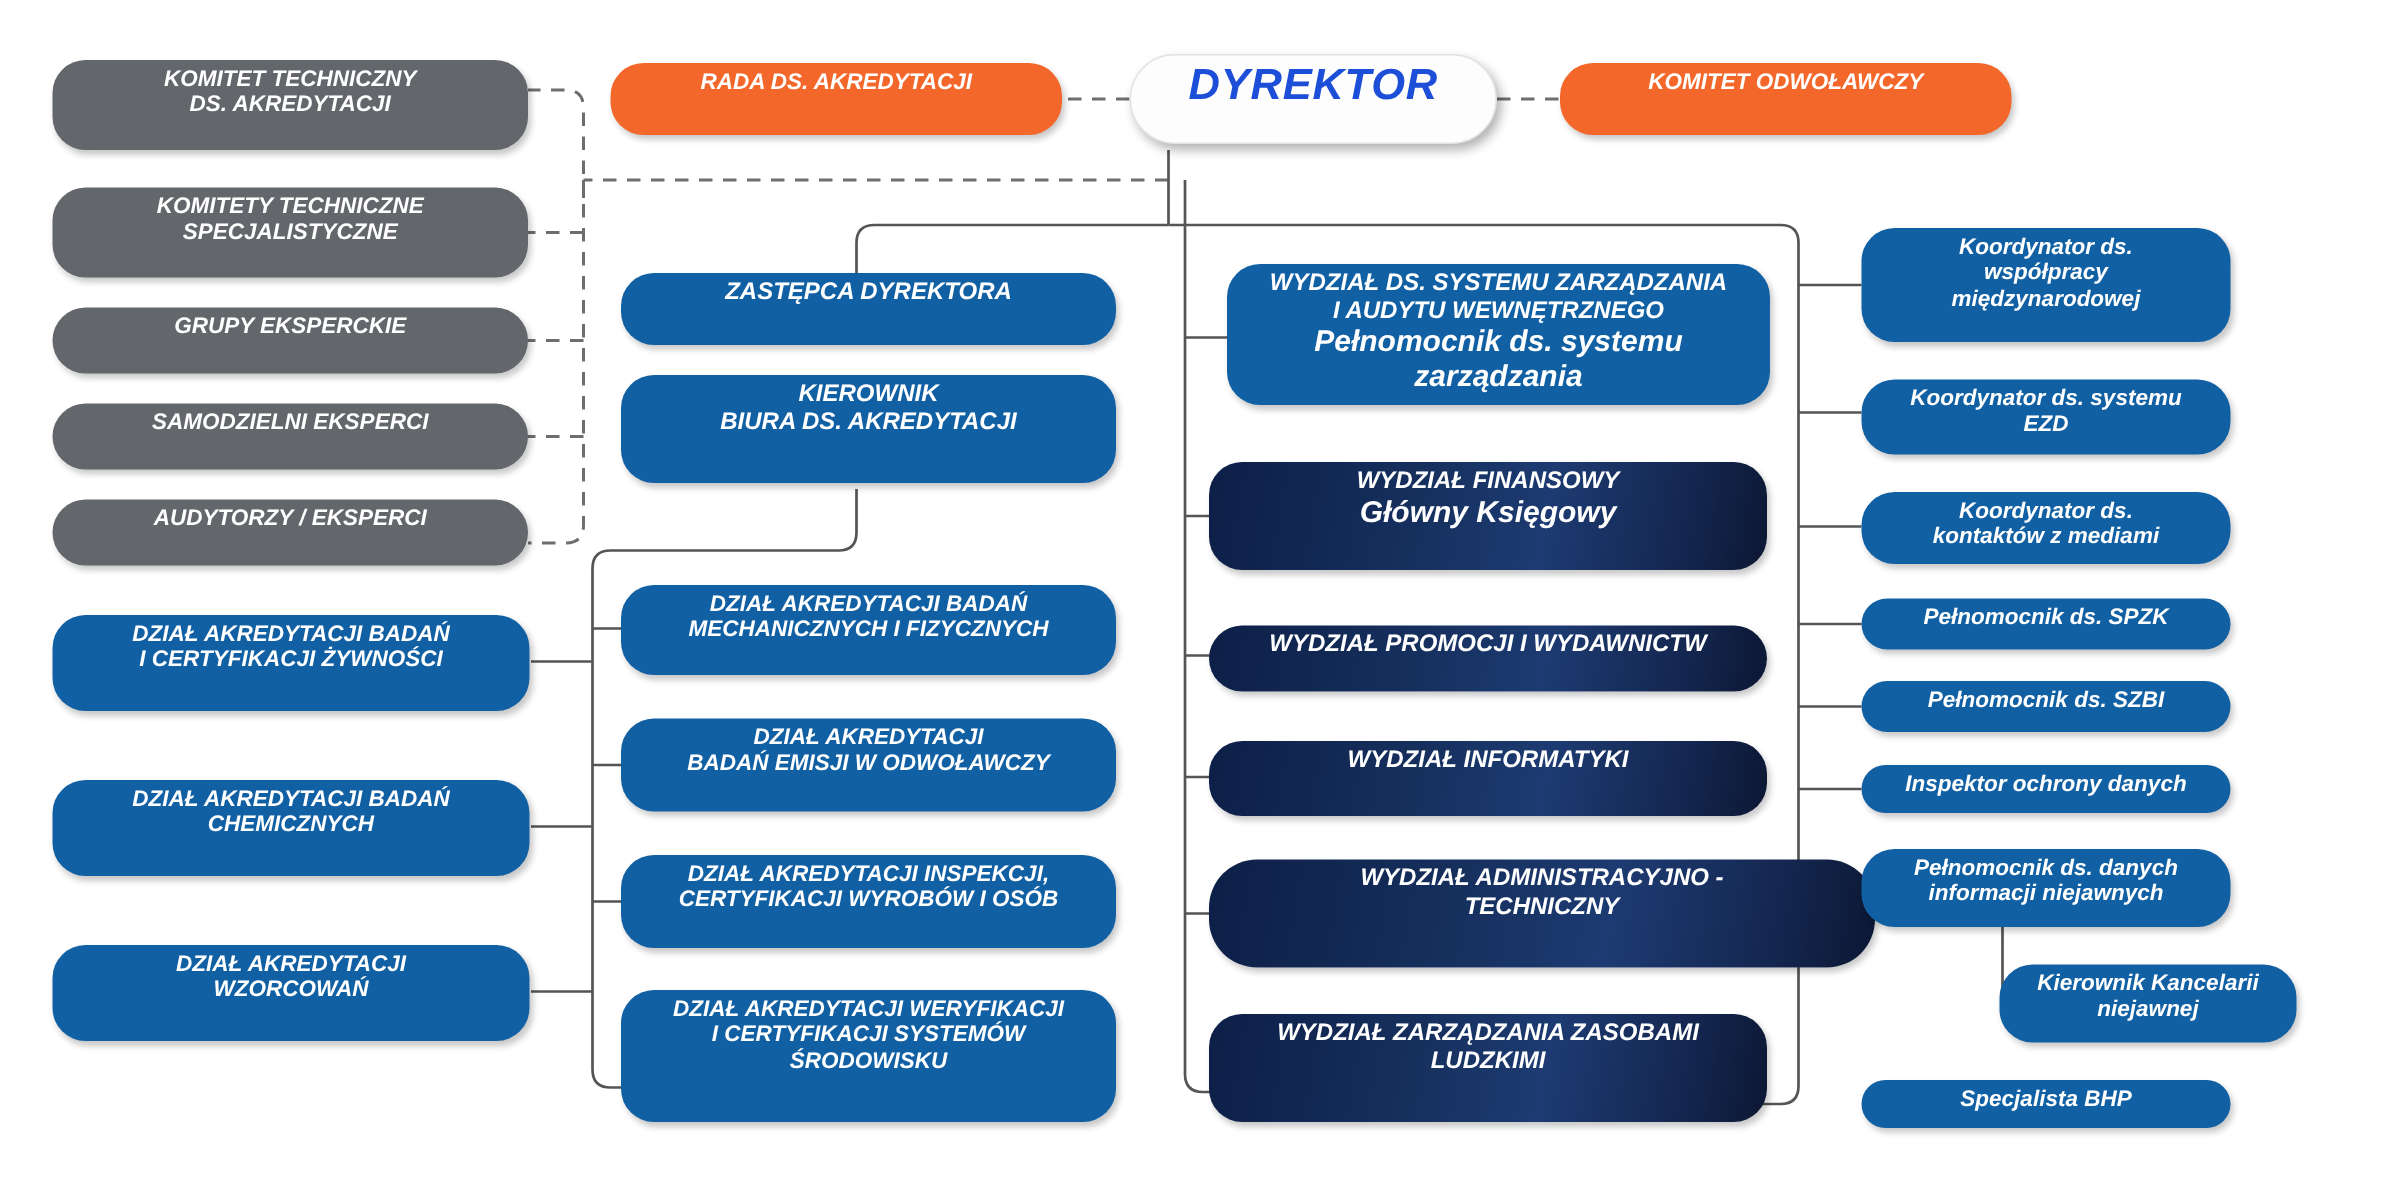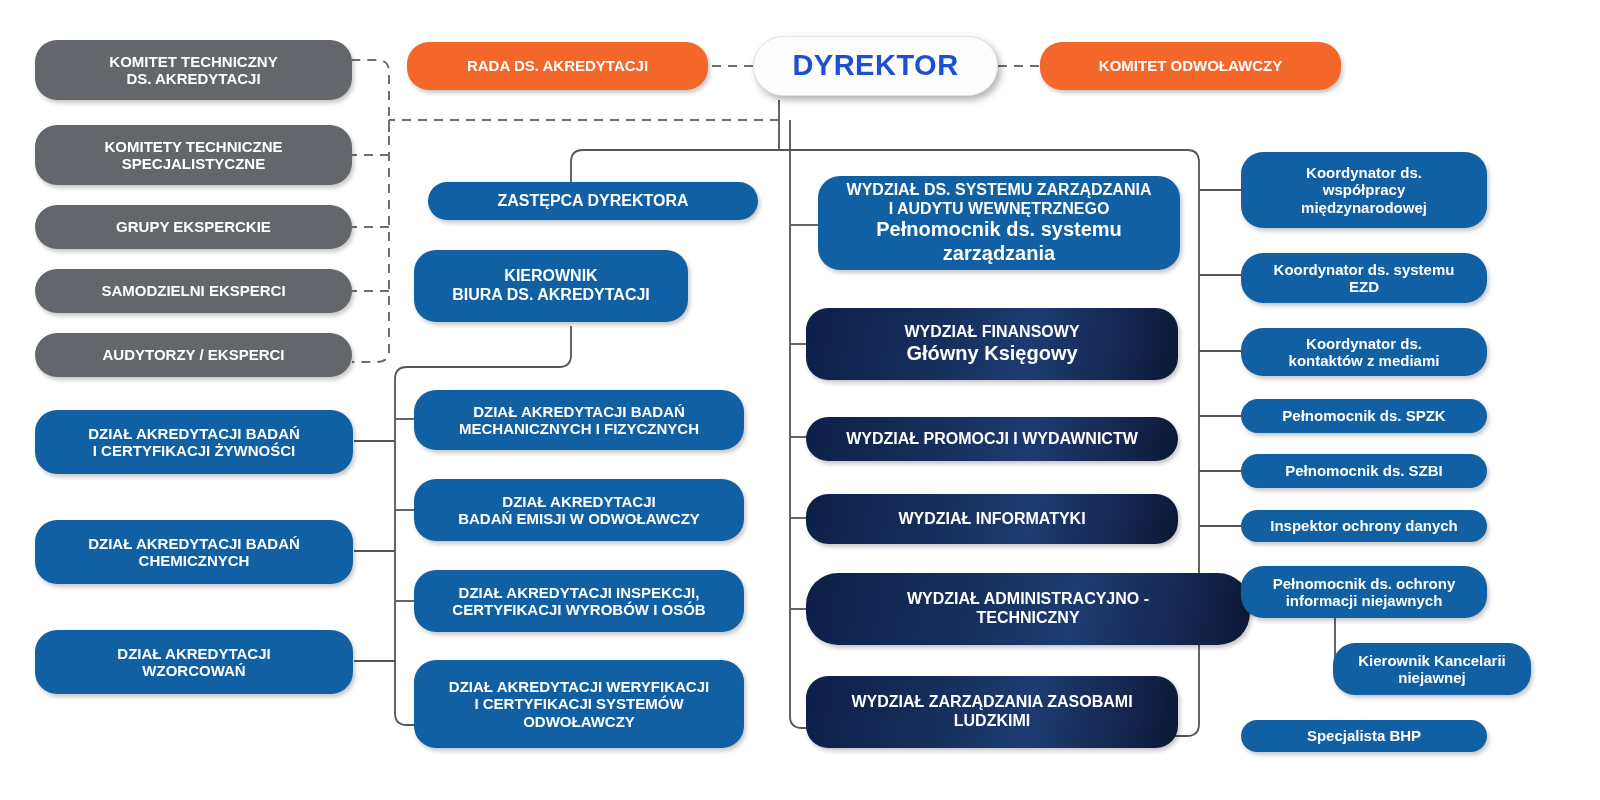--- a/index.html
+++ b/index.html
@@ -17,28 +17,28 @@
   .svg-layer{
     position:absolute;
     left:0; top:0;
     width:1600px; height:800px;
     pointer-events:none;
   }
   .node{
     position:absolute;
     box-sizing:border-box;
     display:flex;
-    align-items:center;
     justify-content:center;
     text-align:center;
     border-radius:22px;
     color:#ffffff;
     line-height:1.16;
     padding:4px 8px;
     box-shadow:2px 3px 4px rgba(0,0,0,0.22);
+    font-style:italic;
   }
   .node .lbl{display:block;width:100%;}
   .node .sub{display:block;width:100%;font-weight:bold;}
 
   
   .grey{background:#63666a;font-weight:bold;}
   .orange{background:#f4672a;font-weight:bold;}
   .blue{background:#1160a4;font-weight:bold;}
   .navy{
     background:linear-gradient(100deg,#0d1f47 0%,#16305e 38%,#1d3b72 60%,#14264f 85%,#0c1733 100%);
@@ -144,25 +144,25 @@
   </div>
 
   <div class="node white-box f28" style="left:753px; top:36px; width:245px; height:60px; border-radius:30px;">
     <span class="lbl">DYREKTOR</span>
   </div>
 
   <div class="node orange f15" style="left:1040px; top:42px; width:301px; height:48px;">
     <span class="lbl">KOMITET  ODWOŁAWCZY</span>
   </div>
 
-  <div class="node blue f16" style="left:428px; top:182px; width:330px; height:38px;">
+  <div class="node blue f16" style="left:414px; top:182px; width:330px; height:48px;">
     <span class="lbl">ZASTĘPCA DYREKTORA</span>
   </div>
 
-  <div class="node blue f16" style="left:414px; top:250px; width:274px; height:72px;">
+  <div class="node blue f16" style="left:414px; top:250px; width:330px; height:72px;">
     <span>
       <span class="lbl">KIEROWNIK</span>
       <span class="lbl">BIURA DS. AKREDYTACJI</span>
     </span>
   </div>
 
   <div class="node blue f15" style="left:35px; top:410px; width:318px; height:64px;">
     <span>
       <span class="lbl">DZIAŁ AKREDYTACJI BADAŃ</span>
       <span class="lbl">I CERTYFIKACJI ŻYWNOŚCI</span>
@@ -201,21 +201,21 @@
     <span>
       <span class="lbl">DZIAŁ AKREDYTACJI INSPEKCJI,</span>
       <span class="lbl">CERTYFIKACJI WYROBÓW I OSÓB</span>
     </span>
   </div>
 
   <div class="node blue f15" style="left:414px; top:660px; width:330px; height:88px;">
     <span>
       <span class="lbl">DZIAŁ AKREDYTACJI WERYFIKACJI</span>
       <span class="lbl">I CERTYFIKACJI SYSTEMÓW</span>
-      <span class="lbl">ODWOŁAWCZY</span>
+      <span class="lbl">ŚRODOWISKU</span>
     </span>
   </div>
 
   <div class="node blue f16" style="left:818px; top:176px; width:362px; height:94px;">
     <span>
       <span class="lbl">WYDZIAŁ DS. SYSTEMU ZARZĄDZANIA</span>
       <span class="lbl">I AUDYTU WEWNĘTRZNEGO</span>
       <span class="sub sub-small">Pełnomocnik ds. systemu zarządzania</span>
     </span>
   </div>
@@ -278,21 +278,21 @@
   <div class="node blue f15" style="left:1241px; top:454px; width:246px; height:34px; border-radius:17px;">
     <span class="lbl">Pełnomocnik ds. SZBI</span>
   </div>
 
   <div class="node blue f15" style="left:1241px; top:510px; width:246px; height:32px; border-radius:16px;">
     <span class="lbl">Inspektor ochrony danych</span>
   </div>
 
   <div class="node blue f15" style="left:1241px; top:566px; width:246px; height:52px;">
     <span>
-      <span class="lbl">Pełnomocnik ds. ochrony</span>
+      <span class="lbl">Pełnomocnik ds. danych</span>
       <span class="lbl">informacji niejawnych</span>
     </span>
   </div>
 
   <div class="node blue f15" style="left:1333px; top:643px; width:198px; height:52px;">
     <span>
       <span class="lbl">Kierownik Kancelarii</span>
       <span class="lbl">niejawnej</span>
     </span>
   </div>

